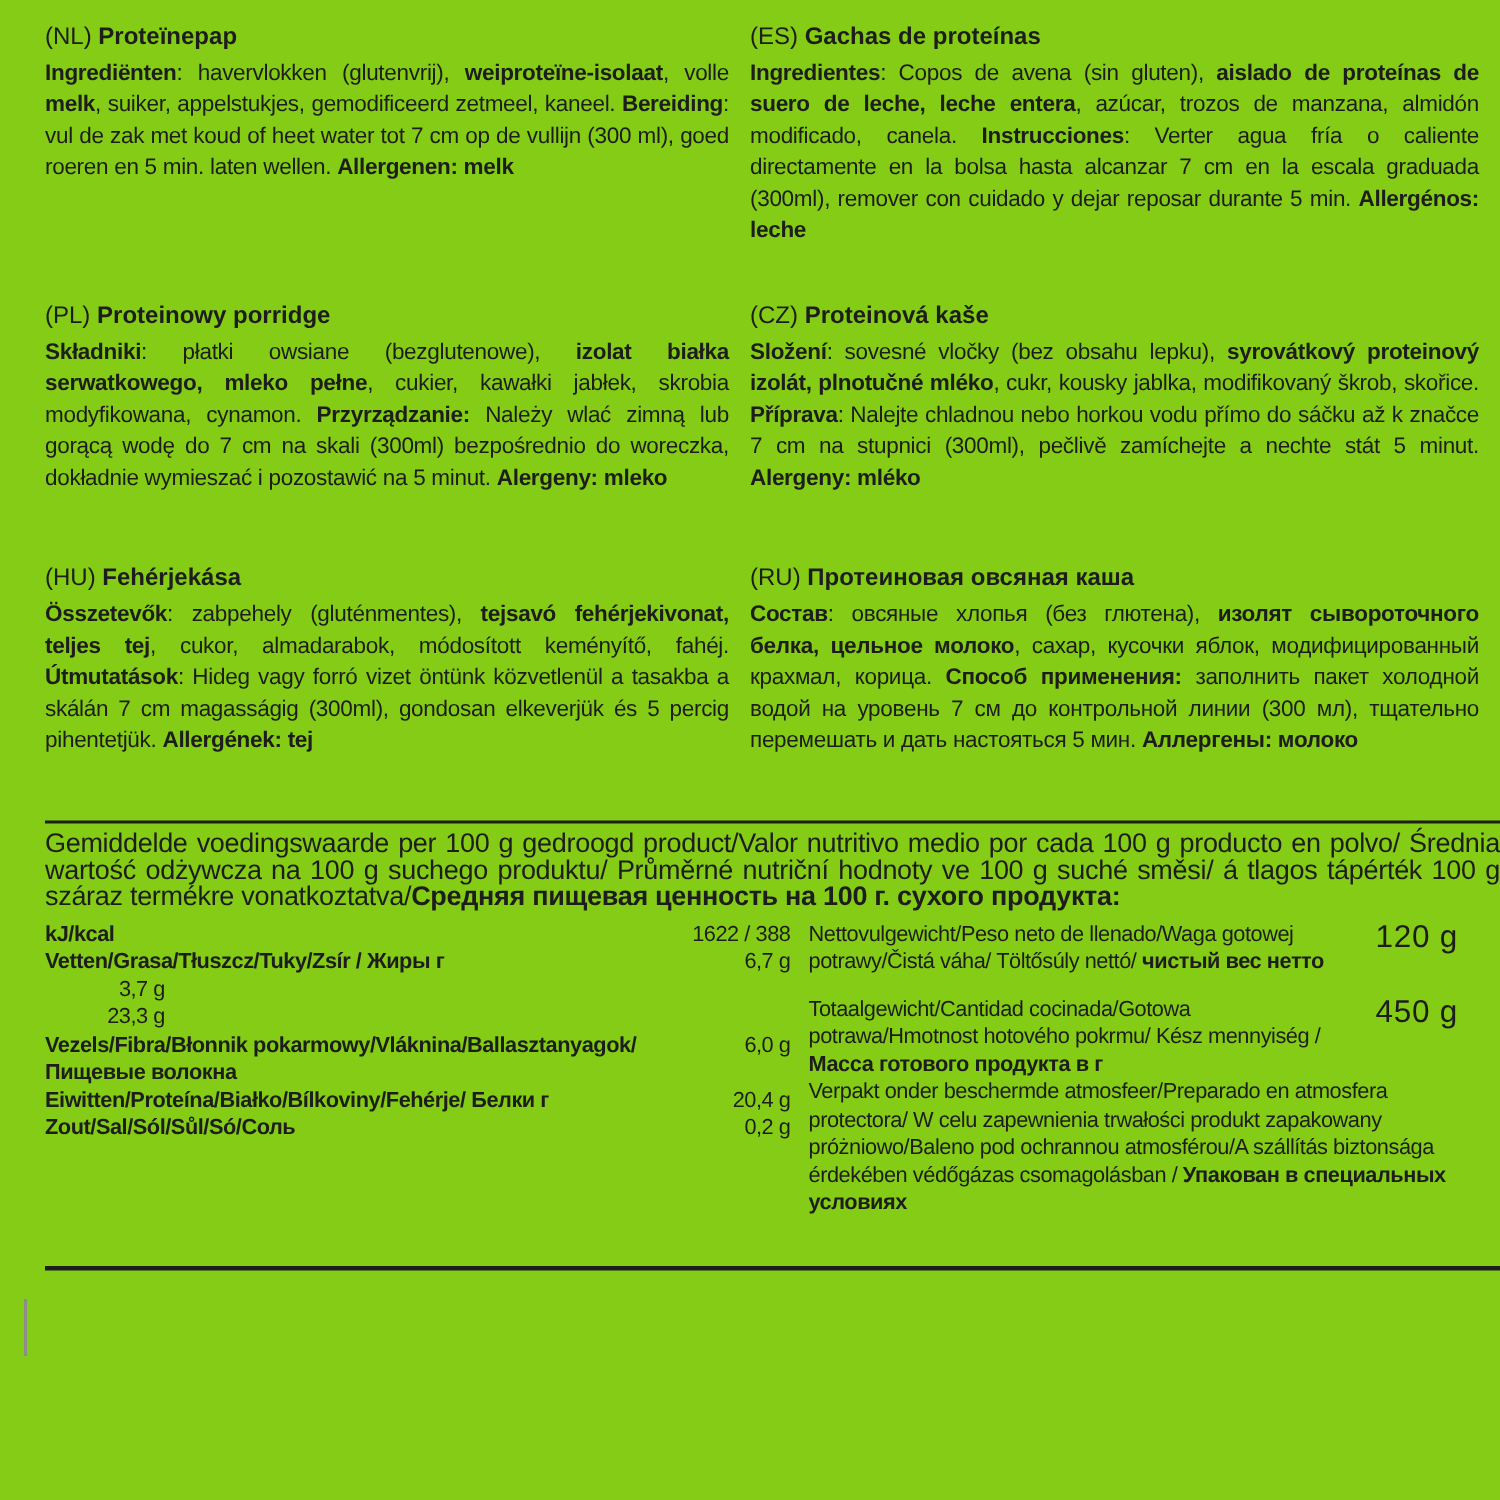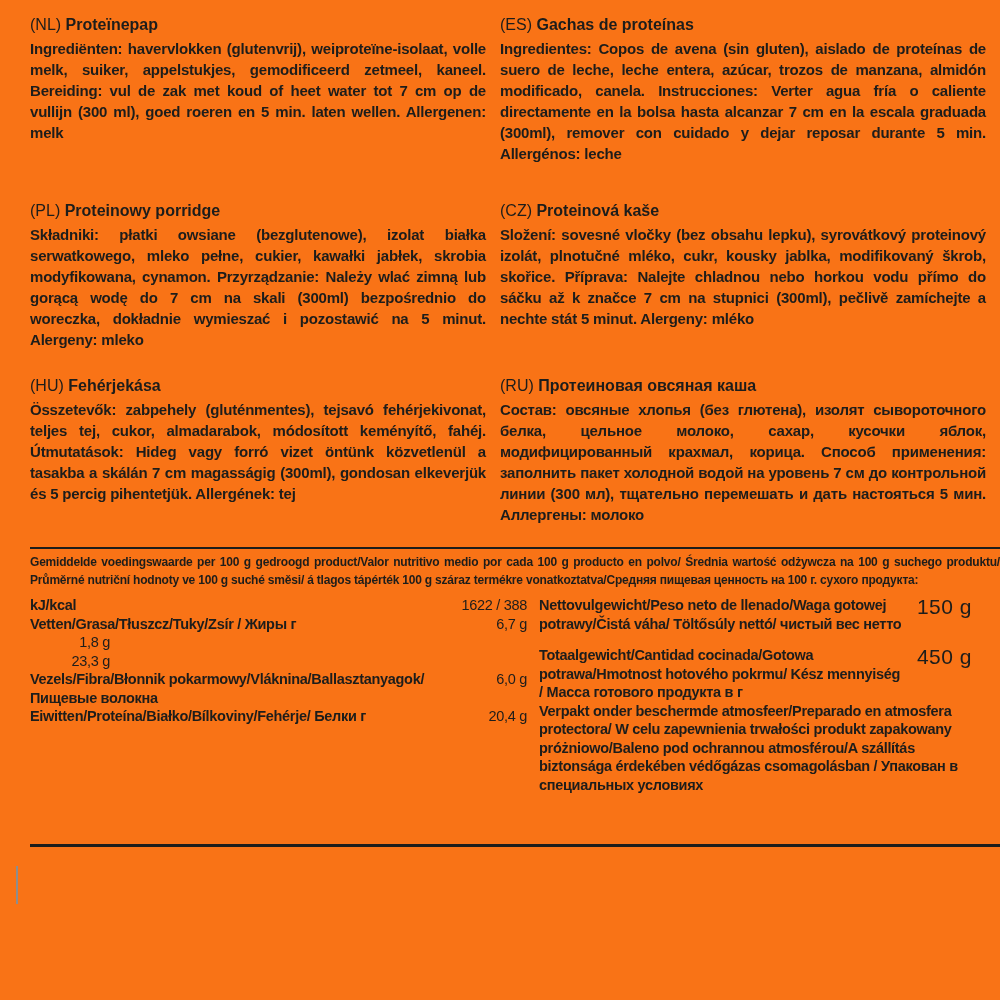--- a/index.html
+++ b/index.html
@@ -1,46 +1,46 @@
 <!DOCTYPE html>
 <html><head>
 <meta charset="utf-8">
 <style>
   html,body { margin:0; padding:0; background:#ffffff; }
   .sheet {
     position:relative;
     width:1000px; height:1000px;
-    background:#f97316;
+    background:#84cc16;
     color:#1d1d1b;
     font-family:"Liberation Sans","DejaVu Sans",sans-serif;
     overflow:hidden;
   }
   
   .lang-block { position:absolute; }
   .col-l { left:30px;  width:456px; }
   .col-r { left:500px; width:486px; }
   .row-1 { top:14px; }
   .row-2 { top:200px; }
   .row-3 { top:375px; }
   .sec-title { margin:0 0 3px 0; font-size:16px; line-height:21px; font-weight:normal; }
   .sec-title .t { font-weight:bold; }
   .sec-body {
     margin:0; font-size:15px; line-height:21px;
     text-align:justify; letter-spacing:-0.2px;
   }
   .seg-b { font-weight:bold;text-align:right; }
-  .seg-r { font-weight:bold; }
+  .seg-r { font-weight:normal; }
   
   .nutri {
     position:absolute; left:30px; top:547px; width:970px;
     border-top:2px solid #1d1d1b;
   }
   .nutri-header {
     margin:0; padding-top:5px;
-    font-size:12px; line-height:17.5px;
+    font-size:18px; line-height:17.5px;
     text-align:justify; letter-spacing:-0.2px;
   }
   .nutri-cols { display:flex; margin-top:7px; }
   .ncol-left  { width:497px; }
   .ncol-right { flex:1; padding-left:12px; padding-right:28px; }
   .nrow { display:flex; align-items:flex-start; font-size:14.5px; line-height:18.5px; letter-spacing:-0.3px; }
   .nlabel { flex:1; padding-right:6px; }
   .nvalue { width:80px; text-align:right; white-space:nowrap; }
   .irow { display:flex; align-items:flex-start; font-size:14.5px; line-height:18.5px; letter-spacing:-0.3px; }
   .ilabel { width:368px; }
@@ -99,39 +99,43 @@
       <div class="ncol-left">
         <div class="nrow">
           <div class="nlabel"><span class="seg-b">kJ/kcal</span></div>
           <div class="nvalue">1622 / 388</div>
         </div>
         <div class="nrow">
           <div class="nlabel"><span class="seg-b">Vetten/Grasa/Tłuszcz/Tuky/Zsír / Жиры г</span></div>
           <div class="nvalue">6,7 g</div>
         </div>
         <div class="nrow">
-          <div class="nvalue">1,8 g</div>
+          <div class="nvalue">3,7 g</div>
         </div>
         <div class="nrow">
           <div class="nvalue">23,3 g</div>
         </div>
         <div class="nrow">
           <div class="nlabel"><span class="seg-b">Vezels/Fibra/Błonnik pokarmowy/Vláknina/Ballasztanyagok/ Пищевые волокна</span></div>
           <div class="nvalue">6,0 g</div>
         </div>
         <div class="nrow">
           <div class="nlabel"><span class="seg-b">Eiwitten/Proteína/Białko/Bílkoviny/Fehérje/ Белки г</span></div>
           <div class="nvalue">20,4 g</div>
         </div>
+        <div class="nrow">
+          <div class="nlabel"><span class="seg-b">Zout/Sal/Sól/Sůl/Só/Соль</span></div>
+          <div class="nvalue">0,2 g</div>
+        </div>
       </div>
 
       <div class="ncol-right">
         <div class="irow irow-1">
           <div class="ilabel"><span class="seg-r">Nettovulgewicht/Peso neto de llenado/Waga gotowej potrawy/Čistá váha/ Töltősúly nettó/ </span><span class="seg-b">чистый вес нетто</span></div>
-          <div class="ivalue">150 g</div>
+          <div class="ivalue">120 g</div>
         </div>
         <div class="irow irow-3">
           <div class="ilabel"><span class="seg-r">Totaalgewicht/Cantidad cocinada/Gotowa potrawa/Hmotnost hotového pokrmu/ Kész mennyiség / </span><span class="seg-b">Масса готового продукта в г</span></div>
           <div class="ivalue">450 g</div>
         </div>
         <div class="irow irow-4">
           <div class="ilabel" style="width:100%;"><span class="seg-r">Verpakt onder beschermde atmosfeer/Preparado en atmosfera protectora/ W celu zapewnienia trwałości produkt zapakowany próżniowo/Baleno pod ochrannou atmosférou/A szállítás biztonsága érdekében védőgázas csomagolásban / </span><span class="seg-b">Упакован в специальных условиях</span></div>
         </div>
       </div>
 

